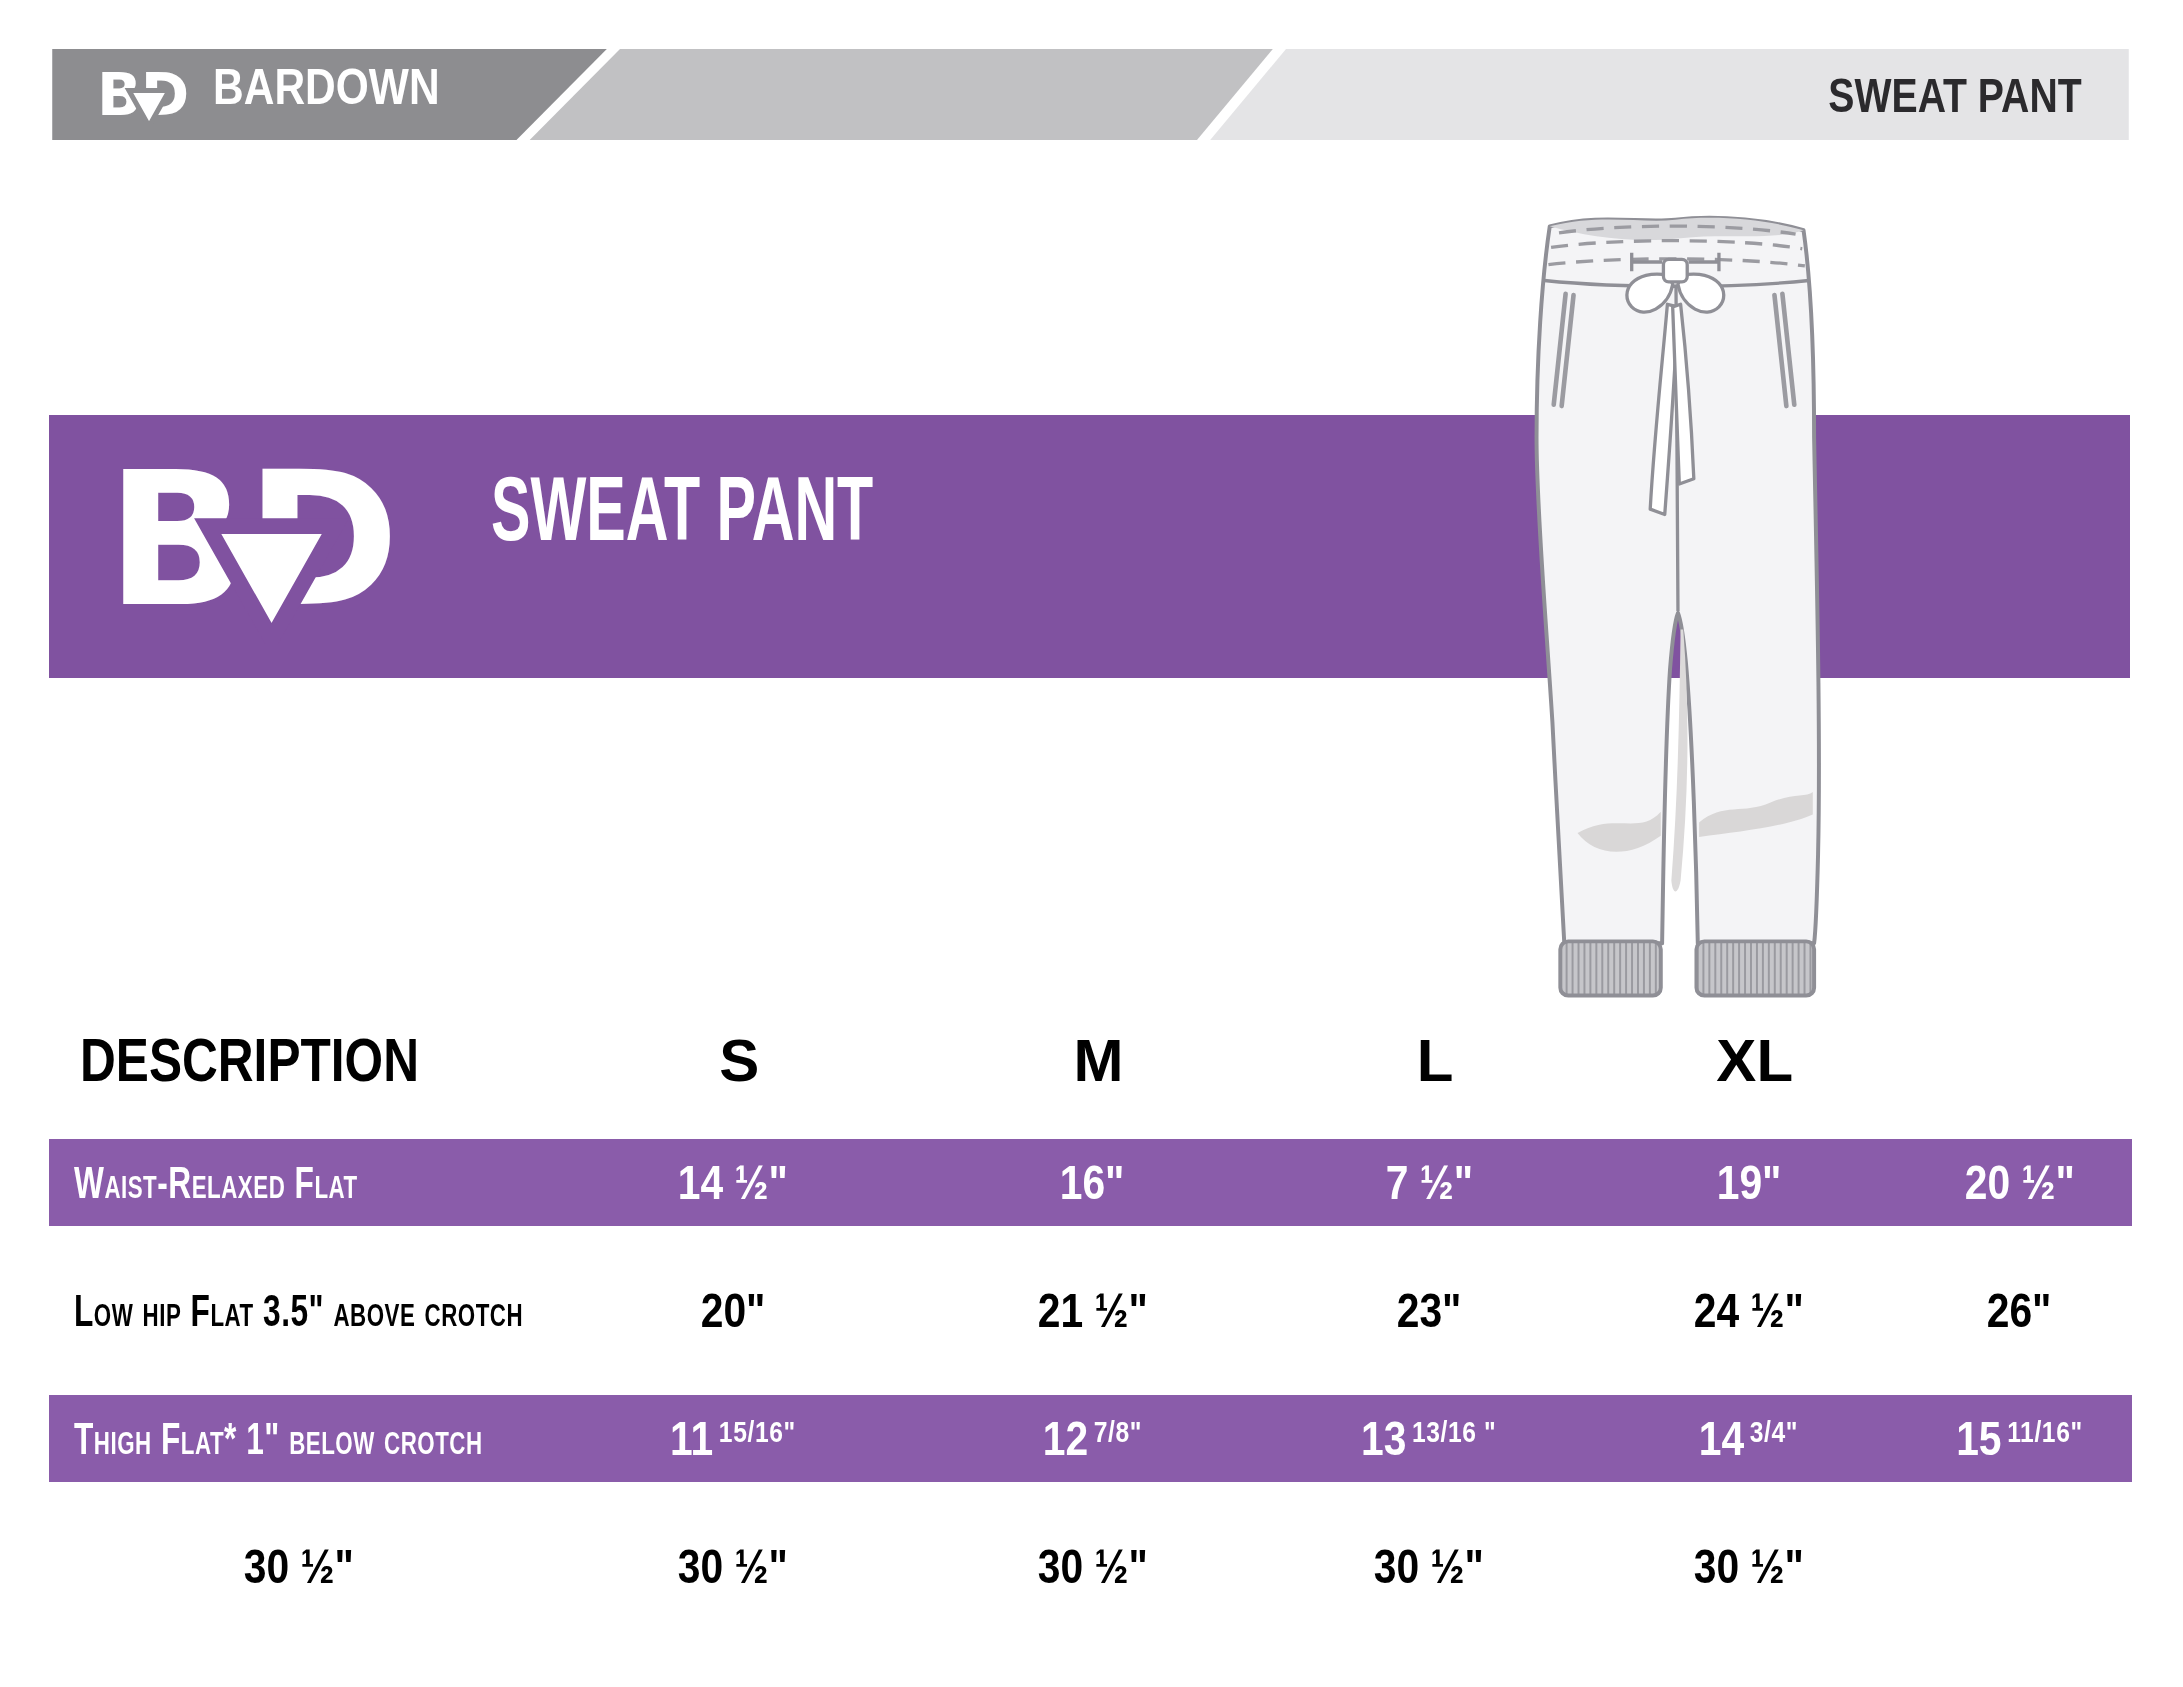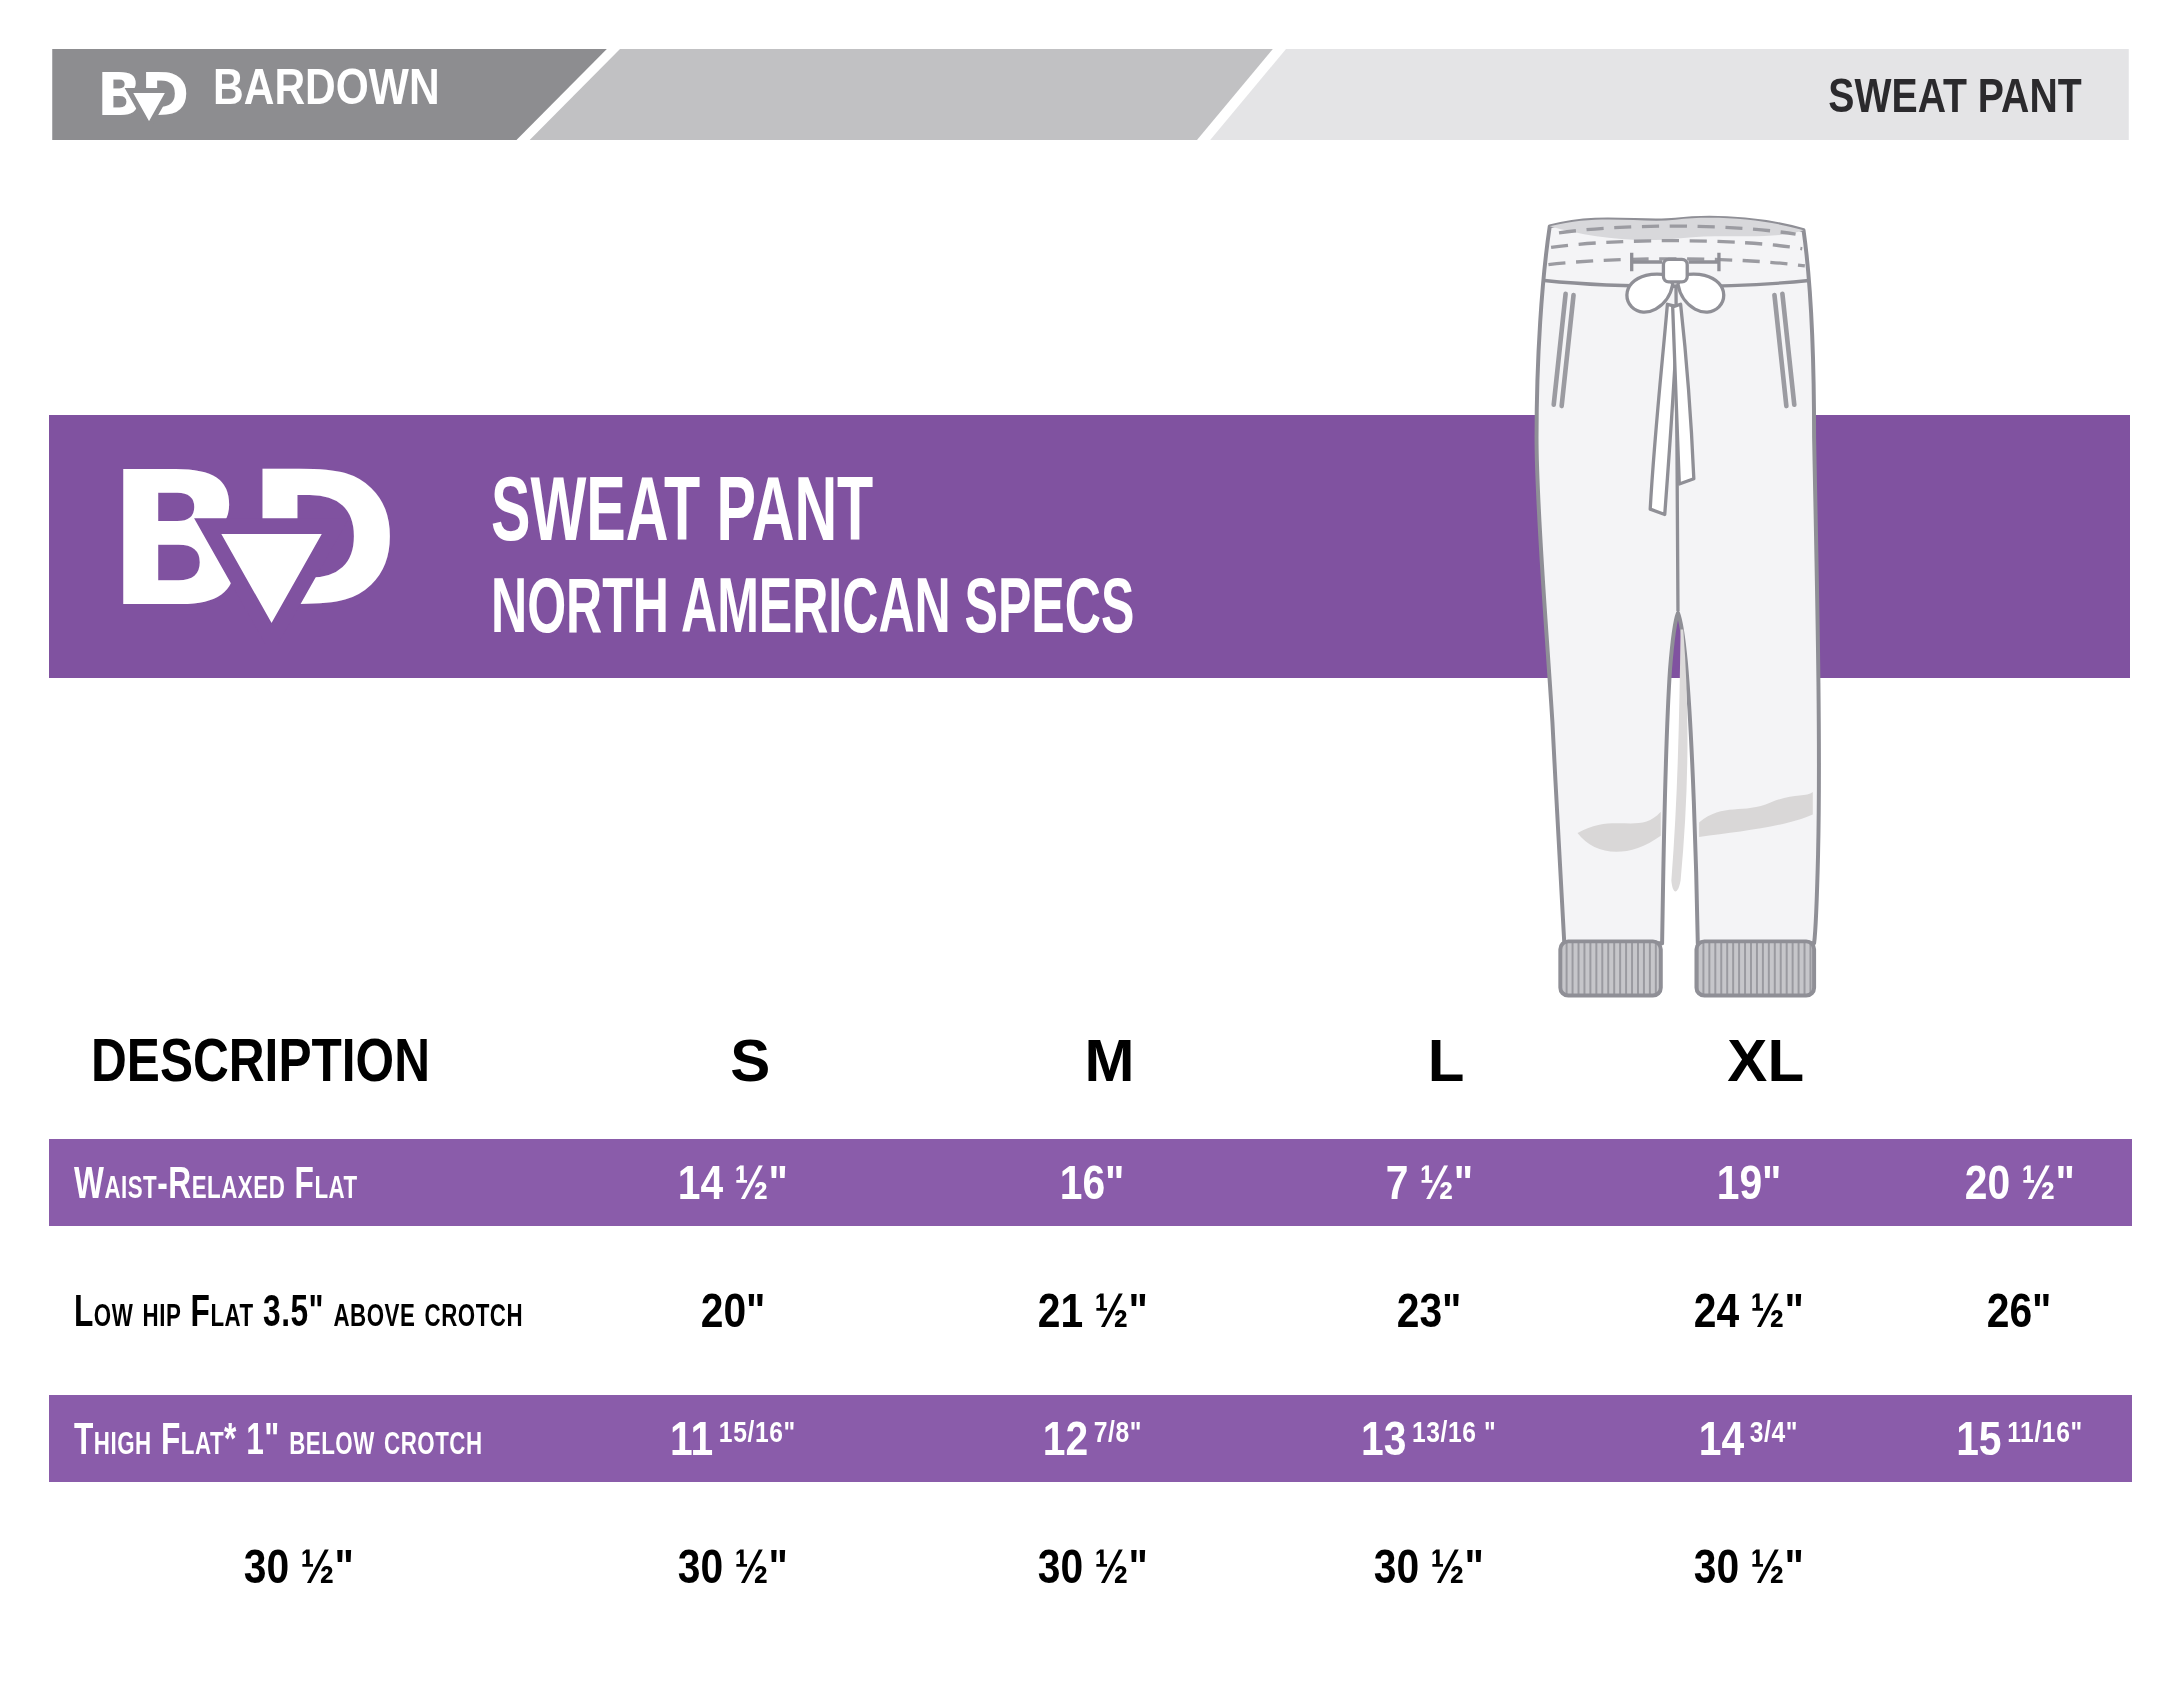--- a/index.html
+++ b/index.html
@@ -36,21 +36,21 @@
   .banner-subtitle .cx{transform:scaleX(.65);}
 
   
   .pants{left:1522px; top:206px; width:304px; height:794px; z-index:3;}
 
   
   .thead, .trow{
     display:grid;
     grid-template-columns:24% 17.7% 16.8% 15.5% 15.2% 10.8%;
   }
-  .thead{left:66px; top:1018px; width:2083px; height:77px; align-items:end; color:#000;}
+  .thead{left:55px; top:1018px; width:2083px; height:77px; align-items:end; color:#000;}
   .desc-h{font-size:62px; font-weight:bold; padding-left:25px;}
   .desc-h .cx{transform:scaleX(.8);}
   .size-h{font-size:60px; font-weight:bold; text-align:center;}
   .trows{left:49px; top:1098px; width:2083px;}
   .trow{height:87px; align-items:center;margin-top:41px;}
   .trow.shaded{background:var(--purple-row); color:#fff;}
   .trow.plain{background:transparent; color:#000;}
   .cell.desc{padding-left:25px;}
   .rowlabel{font-size:44px; font-weight:bold; font-variant-caps:small-caps; letter-spacing:0.7px;}
   .cell.desc .cx{transform:scaleX(.72);}
@@ -90,23 +90,20 @@
   <svg class="abs banner-logo" viewBox="0 0 230 140">
     <text x="0" y="112" font-family="DejaVu Sans, Liberation Sans, sans-serif" font-weight="bold" font-size="128" fill="#ffffff">B</text>
     <text x="96" y="112" font-family="DejaVu Sans, Liberation Sans, sans-serif" font-weight="bold" font-size="128" fill="#ffffff">D</text>
     <polygon points="70,58 158,58 114,136" fill="#ffffff" style="stroke:var(--purple-banner)" stroke-width="11"></polygon>
   </svg>
 
   <div class="abs banner-titles">
     <div class="banner-title">
       <span class="cx cx-left">SWEAT PANT</span>
     </div>
-    <div class="banner-subtitle">
-      <span class="cx cx-left">NORTH AMERICAN SPECS</span>
-    </div>
   </div>
 
   <svg class="abs pants" viewBox="0 0 460 1200">
     <defs>
       <pattern id="ribs" width="9" height="12" patternUnits="userSpaceOnUse">
         <path d="M4.5,0 V12" stroke="#9A9AA0" stroke-width="3" fill="none"></path>
       </pattern>
     </defs>
 
     <path d="M 42,30

